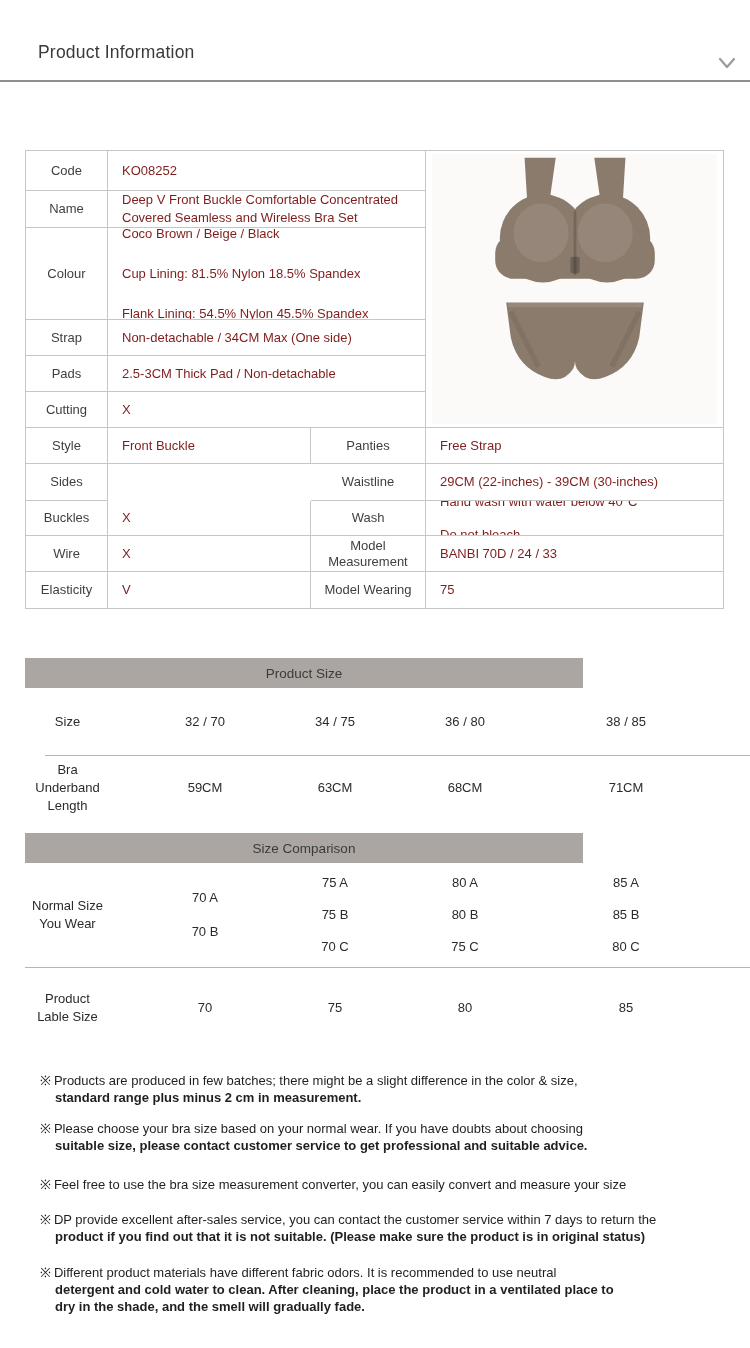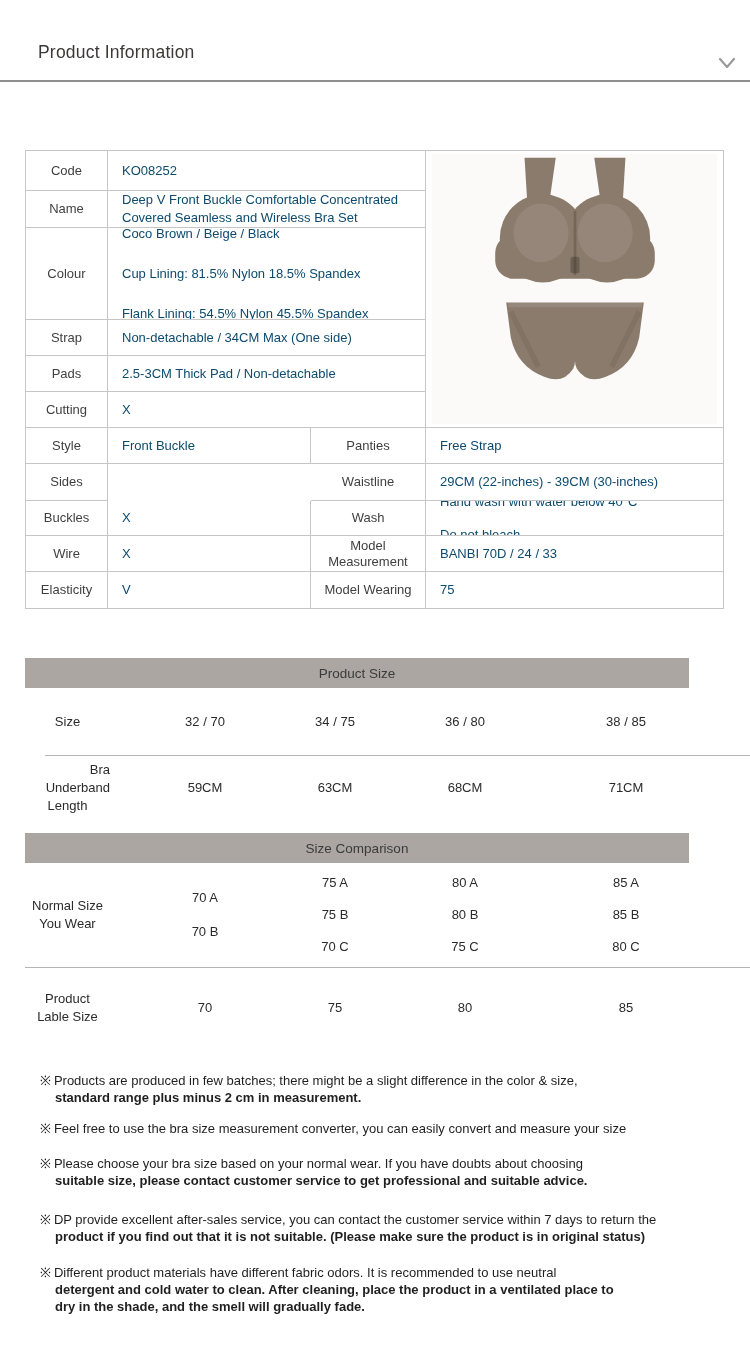--- a/index.html
+++ b/index.html
@@ -16,48 +16,48 @@
   
   .spec-table {
     position:absolute; left:25px; top:150px;
     display:grid;
     grid-template-columns:82px 203px 115px 297px;
     grid-template-rows:40px 37px 92px 36px 36px 36px 36px 37px 35px 36px 36px;
     border:1px solid #c6c6c6;
   }
   .cell {
     border-right:1px solid #c6c6c6; border-bottom:1px solid #c6c6c6;
-    font-size:13px; color:#0c4a6e; display:flex; align-items:center; overflow:hidden;
+    font-size:13px; color:#7f1d1d; display:flex; align-items:center; overflow:hidden;
   }
   .bR0 { border-right:none; }
   .bB0 { border-bottom:none; }
   .lbl { justify-content:center; text-align:center; color:#3f3f3f; padding:0 3px; line-height:16px; }
   .val { padding-left:14px; padding-right:8px; line-height:18px; }
   .colour-cell { flex-direction:column; align-items:flex-start; justify-content:center; gap:22px; }
   .wash-cell { flex-direction:column; align-items:flex-start; justify-content:center; line-height:17px; gap:16px; }
   .photo-cell { background:#fff; justify-content:center; align-items:center; }
   .photo-bg { width:285px; height:270px; background:#fbfaf8; display:flex; justify-content:center; align-items:flex-start; }
 
   
   .bar {
-    position:absolute; left:25px; width:664px; height:30px; background:#aba6a1;
+    position:absolute; left:25px; width:558px; height:30px; background:#aba6a1;
     display:flex; align-items:center; justify-content:center;
     font-size:13.5px; color:#3b3b3b;
   }
   .bar1 { top:658px; }
   .bar2 { top:833px; }
 
   
   .size-grid {
     position:absolute; left:25px; width:697px;
     display:grid; grid-template-columns:115px 130px 130px 130px 192px;
     font-size:13px; color:#2b2b2b;
   }
   .sg-cell { display:flex; flex-direction:column; align-items:center; justify-content:center; text-align:center; line-height:18px; }
-  .sg-lbl { padding-right:30px;text-align:right; }
+  .sg-lbl { padding-right:30px; }
   .ps-row1 { top:688px; height:67px; }
   .ps-row2 { top:756px; height:64px; }
   .sc-row1 { top:863px; height:104px; }
   .sc-row2 { top:968px; height:80px; }
   .stack2 { gap:20px; }
   .stack3 { gap:18px; }
   .stack2 > div, .stack3 > div { line-height:14px; }
   .sep { position:absolute; height:1px; background:#b5b5b5; }
   .sep1 { left:45px; top:755px; width:705px; }
   .sep2 { left:25px; top:967px; width:725px; }
@@ -214,26 +214,26 @@
   <div class="sg-cell">75</div>
   <div class="sg-cell">80</div>
   <div class="sg-cell">85</div>
 </div>
 
 <div class="notes">
   <div class="note mb1">
     <div><span class="marker">※</span><span>Products are produced in few batches; there might be a slight difference in the color &amp; size,</span></div>
     <div class="cont">standard range plus minus 2 cm in measurement.</div>
   </div>
-  <div class="note mb2">
-    <div><span class="marker">※</span><span>Feel free to use the bra size measurement converter, you can easily convert and measure your size</span></div>
-  </div>
   <div class="note mb3">
     <div><span class="marker">※</span><span>Please choose your bra size based on your normal wear. If you have doubts about choosing</span></div>
     <div class="cont">suitable size, please contact customer service to get professional and suitable advice.</div>
+  </div>
+  <div class="note mb2">
+    <div><span class="marker">※</span><span>Feel free to use the bra size measurement converter, you can easily convert and measure your size</span></div>
   </div>
   <div class="note mb4">
     <div><span class="marker">※</span><span>DP provide excellent after-sales service, you can contact the customer service within 7 days to return the</span></div>
     <div class="cont">product if you find out that it is not suitable. (Please make sure the product is in original status)</div>
   </div>
   <div class="note">
     <div><span class="marker">※</span><span>Different product materials have different fabric odors. It is recommended to use neutral</span></div>
     <div class="cont">detergent and cold water to clean. After cleaning, place the product in a ventilated place to</div>
     <div class="cont">dry in the shade, and the smell will gradually fade.</div>
   </div>

